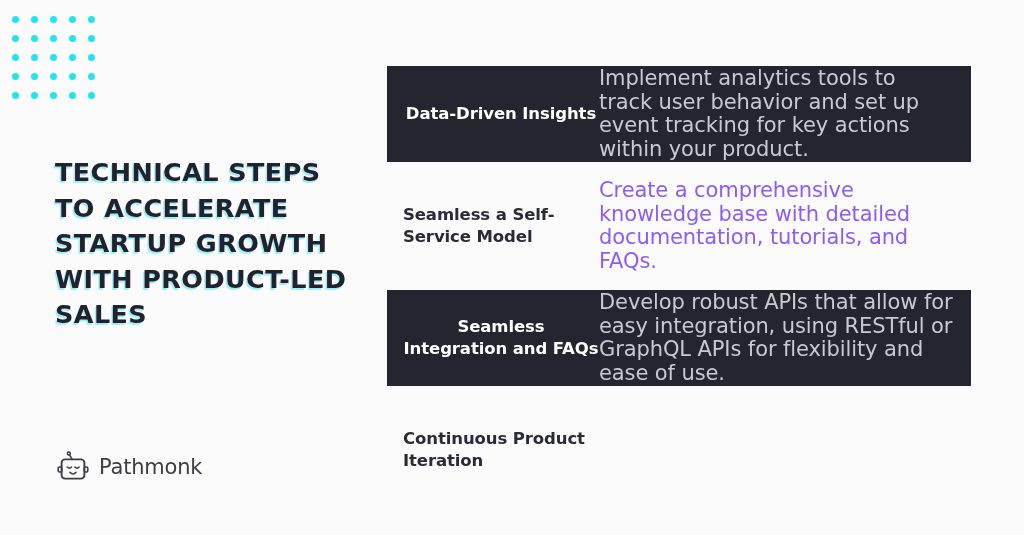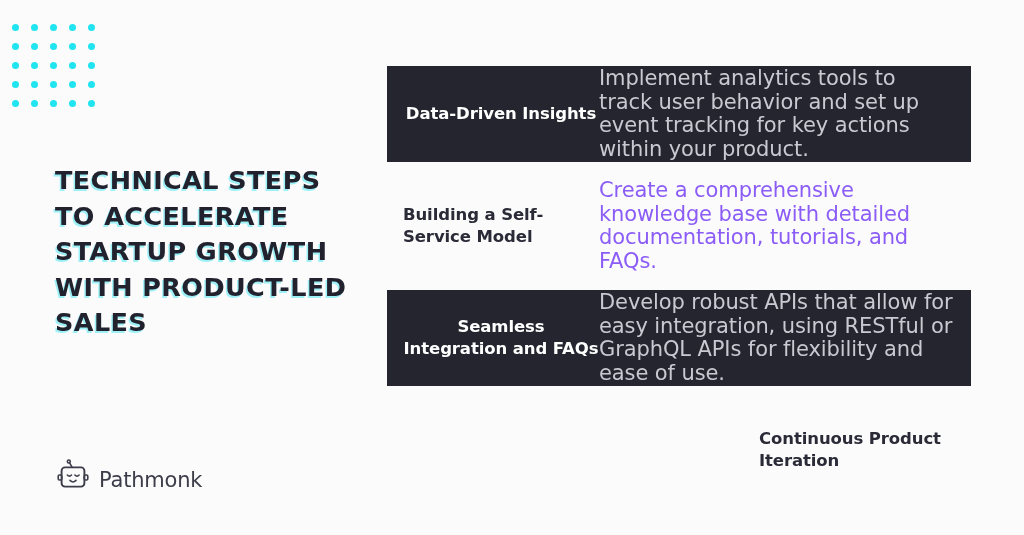--- a/index.html
+++ b/index.html
@@ -29,21 +29,21 @@
     width: 7px;
     height: 7px;
     border-radius: 50%;
     background: #20e4ef;
   }
 
   
   .left-col {
     position: absolute;
     left: 0;
-    top: 16px;
+    top: 8px;
     width: 380px;
     height: 455px;
   }
 
   .headline {
     position: absolute;
     left: 55px;
     top: 147px;
     width: 300px;
     font-family: "DejaVu Sans", sans-serif;
@@ -55,21 +55,21 @@
     text-transform: uppercase;
     text-shadow: -1.5px 2px 0 #9ef0f7;
   }
 
   
   .logo {
     position: absolute;
     left: 56px;
     top: 442px;
     display: flex;
-    align-items: flex-end;
+    align-items: center;
     gap: 9px;
   }
   .logo-mark { width: 34px; height: 34px; display: block; }
   .logo-text {
     font-family: "DejaVu Sans", sans-serif;
     font-size: 21px;
     font-weight: 400;
     color: #3d3d4a;
     letter-spacing: -0.2px;
   }
@@ -83,21 +83,21 @@
   }
 
   .step-row {
     display: flex;
     align-items: center;
     width: 584px;
     height: 96px;
     padding: 0 16px 0 16px;
     margin-bottom: 16px;
   }
-  .step-row:last-child { margin-bottom: 0; justify-content: flex-end; }
+  .step-row:last-child { margin-bottom: 0; }
 
   .step-row.dark {
     background: #25252f;
   }
   .step-row.light {
     background: transparent;
   }
 
   .step-title {
     width: 196px;
@@ -182,21 +182,21 @@
 </div>
 
 <div class="steps">
 
   <div class="step-row dark">
     <div class="step-title">Data-Driven Insights</div>
     <div class="step-desc">Implement analytics tools to track user behavior and set up event tracking for key actions within your product.</div>
   </div>
 
   <div class="step-row light">
-    <div class="step-title">Building a Self-Service Model</div>
+    <div class="step-title">Seamless a Self-Service Model</div>
     <div class="step-desc">Create a comprehensive knowledge base with detailed documentation, tutorials, and FAQs.</div>
   </div>
 
   <div class="step-row dark">
     <div class="step-title">Seamless Integration and FAQs</div>
     <div class="step-desc">Develop robust APIs that allow for easy integration, using RESTful or GraphQL APIs for flexibility and ease of use.</div>
   </div>
 
   <div class="step-row light">
     <div class="step-title">Continuous Product Iteration</div>

